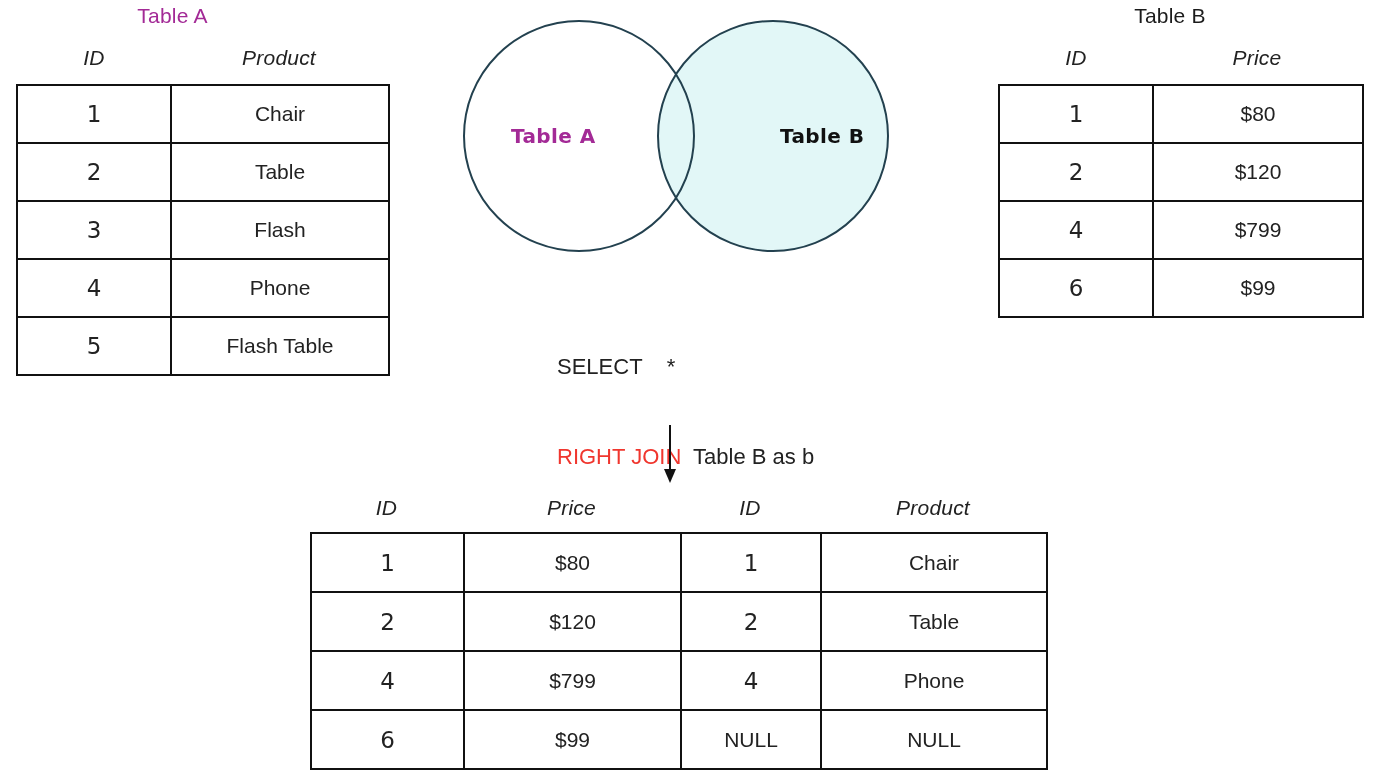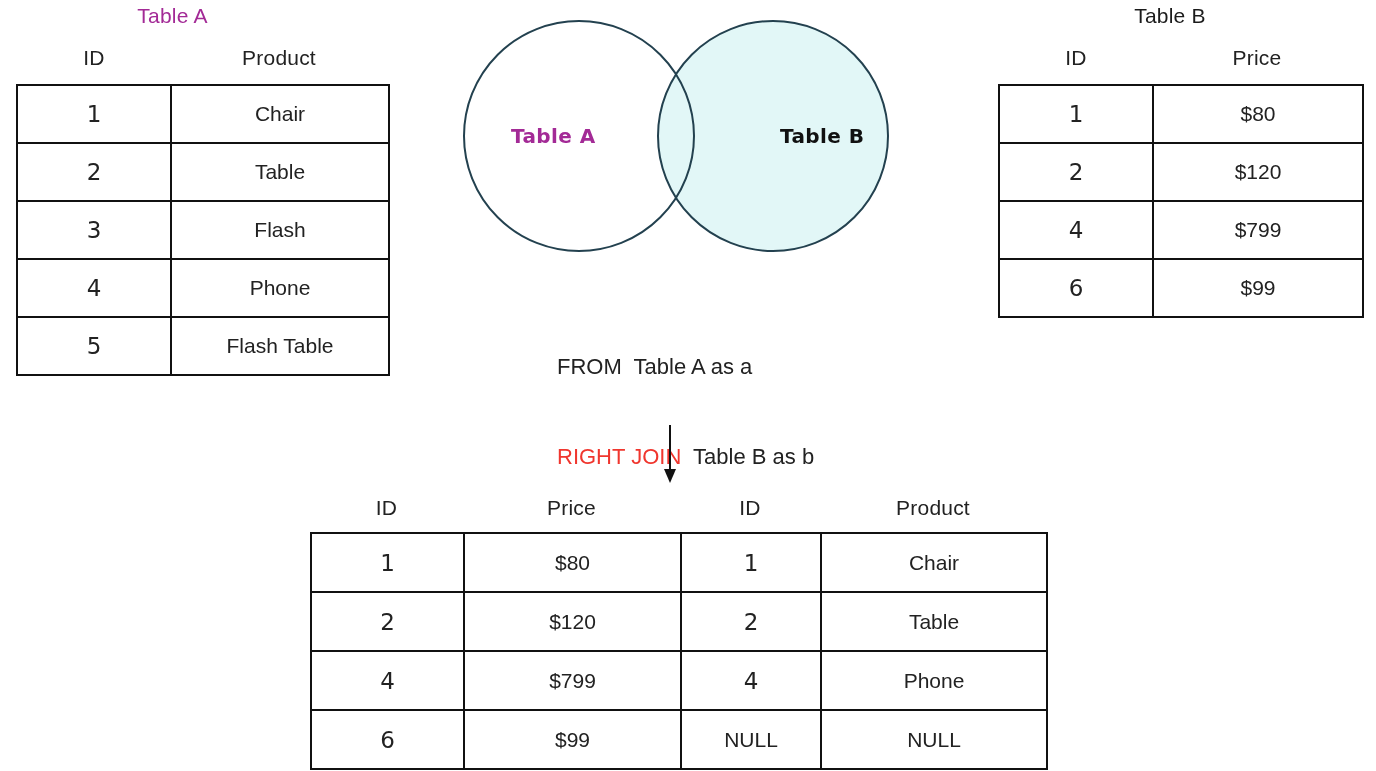--- a/index.html
+++ b/index.html
@@ -40,20 +40,21 @@
     background-color:#fbeffb;
     background-image:repeating-linear-gradient(45deg,
       rgba(186,104,200,.75) 0px, rgba(186,104,200,.75) 2.4px,
       rgba(255,255,255,0) 2.4px, rgba(255,255,255,0) 10px);
   }
 
   
   .colhead{
     position:absolute;text-align:center;font-size:21px;color:#222;
     letter-spacing:.2px;
+    font-style:italic;
   }
   .tabletitle{
     position:absolute;text-align:center;font-size:21px;letter-spacing:.2px;
   }
 
   
   #venn{left:455px;top:0px;width:446px;height:262px;}
   .vennlabel{
     position:absolute;font-weight:bold;font-size:20px;
     letter-spacing:.4px;font-family:"DejaVu Sans",sans-serif;
@@ -142,21 +143,21 @@
     <circle cx="318" cy="136" r="115" fill="#e2f7f7" stroke="none"></circle>
 
     <circle cx="124" cy="136" r="115" fill="none" stroke="#23414f" stroke-width="2"></circle>
     <circle cx="318" cy="136" r="115" fill="none" stroke="#23414f" stroke-width="2"></circle>
   </svg>
   <div class="vennlabel" style="left:56px;top:124px;color:#a32a96;">Table A</div>
   <div class="vennlabel" style="left:325px;top:124px;color:#111;">Table B</div>
 </div>
 
 <div class="abs" id="sql">
-  <div>FROM  Table A as a</div>
+  <div>SELECT    *</div>
   <div><span class="kw-red">RIGHT JOIN</span><span>  Table B as b</span></div>
   <div>ON a.ID = b.ID</div>
 </div>
 
 <div class="abs" id="arrow">
   <svg width="40" height="60" viewBox="0 0 40 60">
     <line x1="20" y1="0" x2="20" y2="48" stroke="#111" stroke-width="2"></line>
     <polygon points="20,58 14,44 26,44" fill="#111"></polygon>
   </svg>
 </div>

